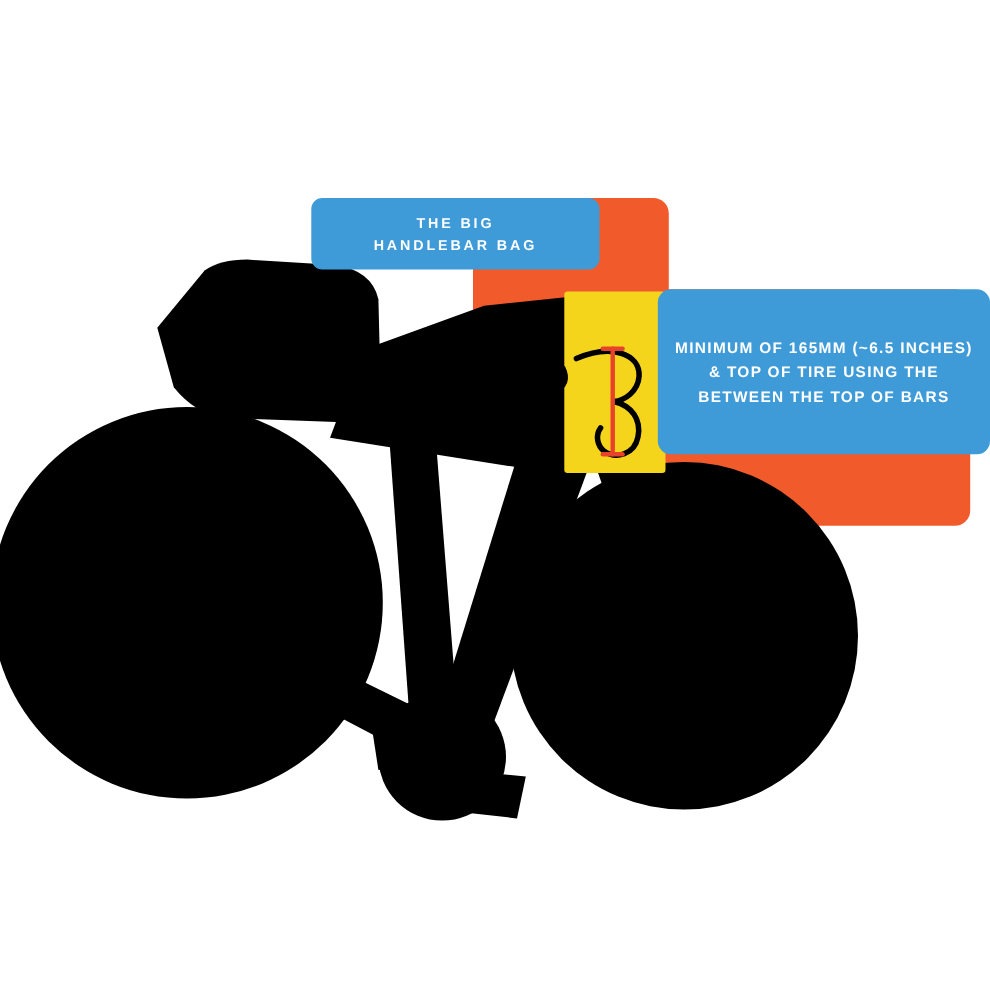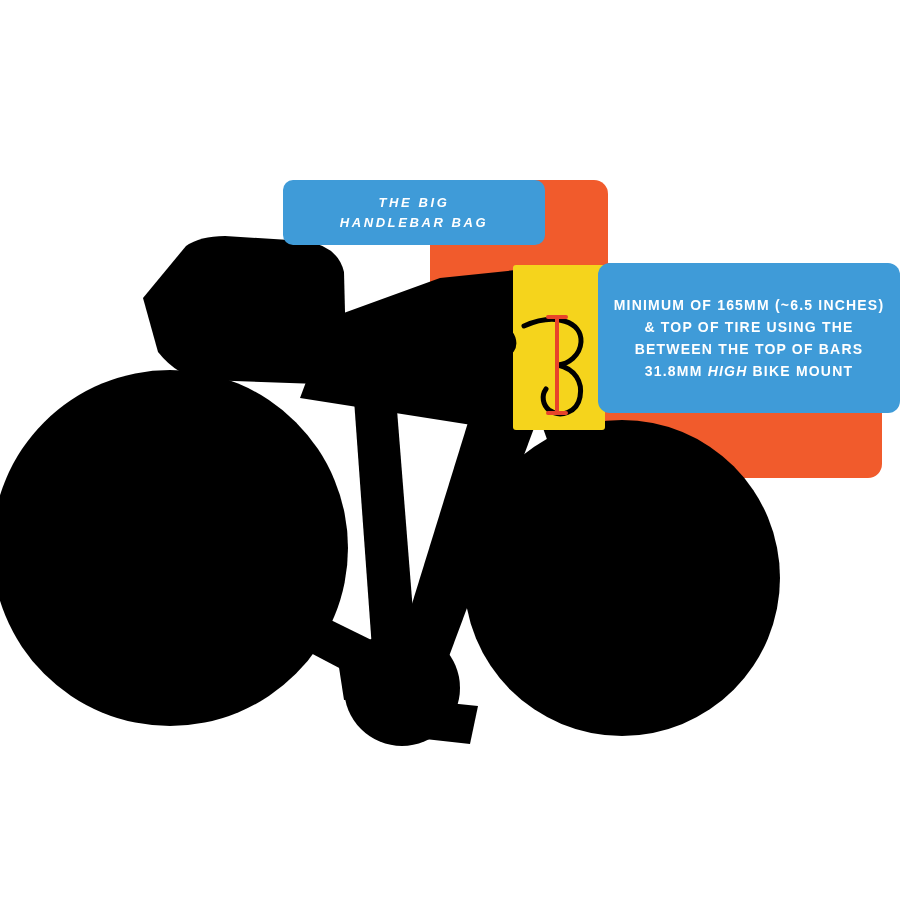--- a/index.html
+++ b/index.html
@@ -22,21 +22,21 @@
   .bar-outline{fill:none;stroke:var(--ink);stroke-width:5;stroke-linecap:round;stroke-linejoin:round;}
   .measure{stroke:var(--red);stroke-width:4;stroke-linecap:round;}
   .label{
     position:absolute;background:var(--blue);color:var(--label-text);
     font-weight:bold;display:flex;flex-direction:column;justify-content:center;
     align-items:center;text-align:center;
   }
   .label > div{white-space:nowrap;}
   .label-1{
     left:283px;top:180px;width:262px;height:65px;border-radius:10px;
-    font-size:13px;letter-spacing:2.6px;line-height:20px;font-style:italic;
+    font-size:13px;letter-spacing:2.6px;line-height:20px;
   }
   .label-2{
     left:598px;top:263px;width:302px;height:150px;border-radius:12px;
     font-size:14px;letter-spacing:1.2px;line-height:22px;padding:0 2px;box-sizing:border-box;
   }
   .label-2 em{font-style:italic;}
 </style>
 </head>
 <body>
 
@@ -78,16 +78,15 @@
 
   <div class="label label-1">
     <div>THE BIG</div>
     <div>HANDLEBAR BAG</div>
   </div>
 
   <div class="label label-2">
     <div>MINIMUM OF 165MM (~6.5 INCHES)</div>
     <div>&amp; TOP OF TIRE USING THE</div>
     <div>BETWEEN THE TOP OF BARS</div>
-    <div><span>31.8MM </span><em>HIGH</em><span> BIKE MOUNT</span></div>
   </div>
 
 </div>
 
 </body></html>

